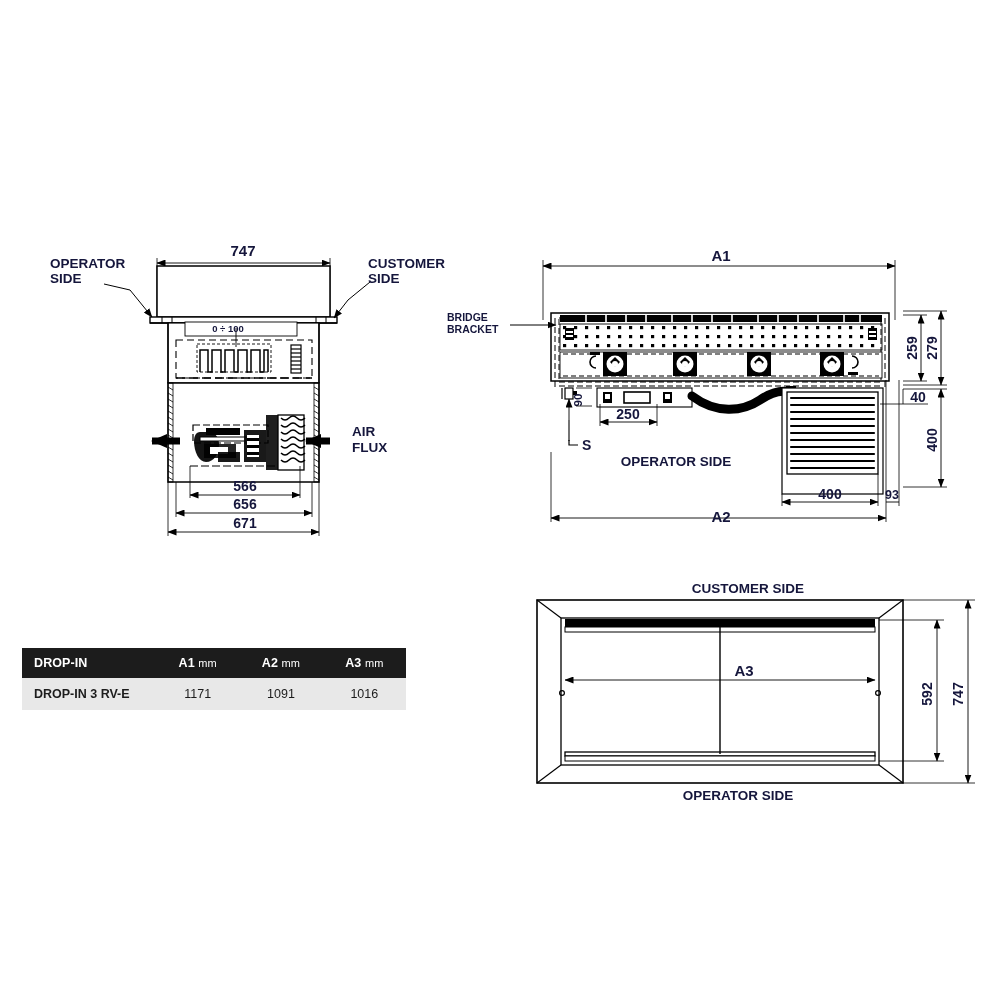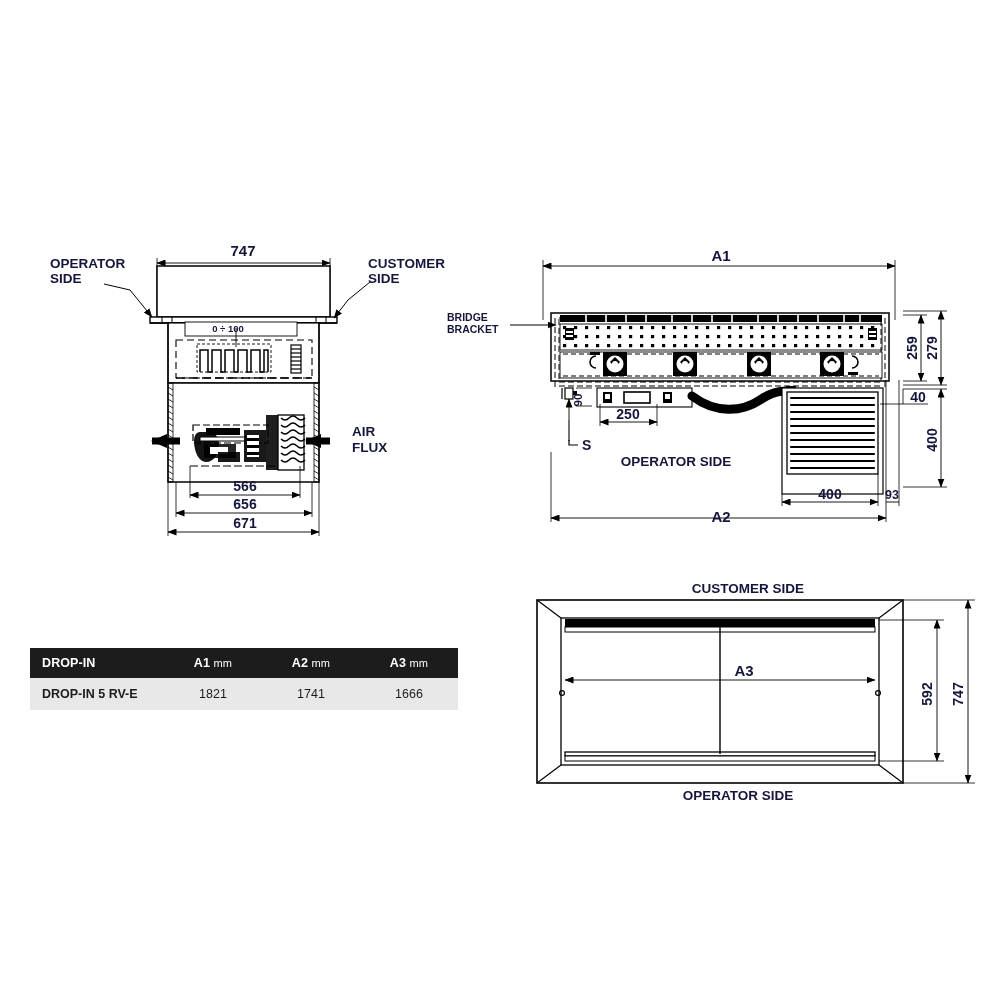--- a/index.html
+++ b/index.html
@@ -21,22 +21,22 @@
   }
   .lbl{
     font-family:"Liberation Sans", sans-serif;
     font-weight:700;
     fill:#15163c;
   }
 
   
   #spec-table{
     position:absolute;
-    left:30px; top:648px;
-    width:428px;
+    left:22px; top:648px;
+    width:384px;
     border-collapse:collapse;
     font-family:"Liberation Sans", sans-serif;
     font-size:12.5px;
   }
   #spec-table th{
     background:#1c1c1c;
     color:#ffffff;
     font-weight:700;
     padding:8px 0 8px 0;
     text-align:center;
@@ -509,21 +509,21 @@
   <thead>
     <tr>
       <th class="first"><span>DROP-IN</span></th>
       <th><span>A1</span> <span class="unit">mm</span></th>
       <th><span>A2</span> <span class="unit">mm</span></th>
       <th><span>A3</span> <span class="unit">mm</span></th>
     </tr>
   </thead>
   <tbody>
     <tr>
-      <td class="first">DROP-IN 5 RV-E</td>
-      <td>1821</td>
-      <td>1741</td>
-      <td>1666</td>
+      <td class="first">DROP-IN 3 RV-E</td>
+      <td>1171</td>
+      <td>1091</td>
+      <td>1016</td>
     </tr>
   </tbody>
 </table>
 
 </div>
 
 </body></html>

